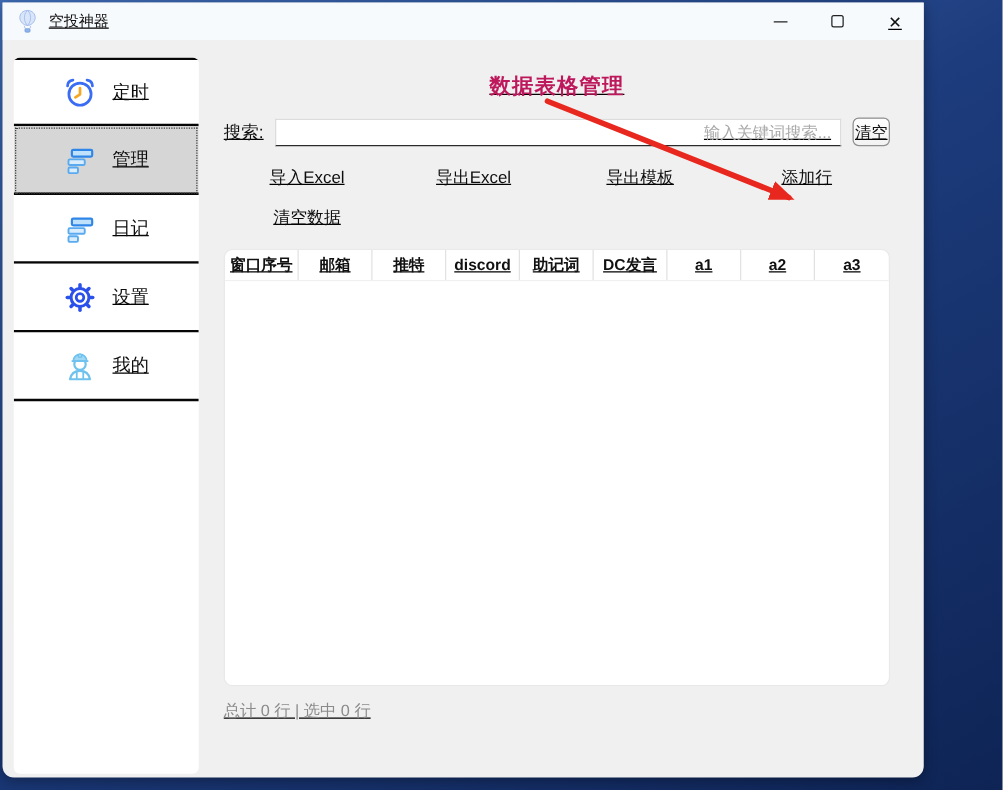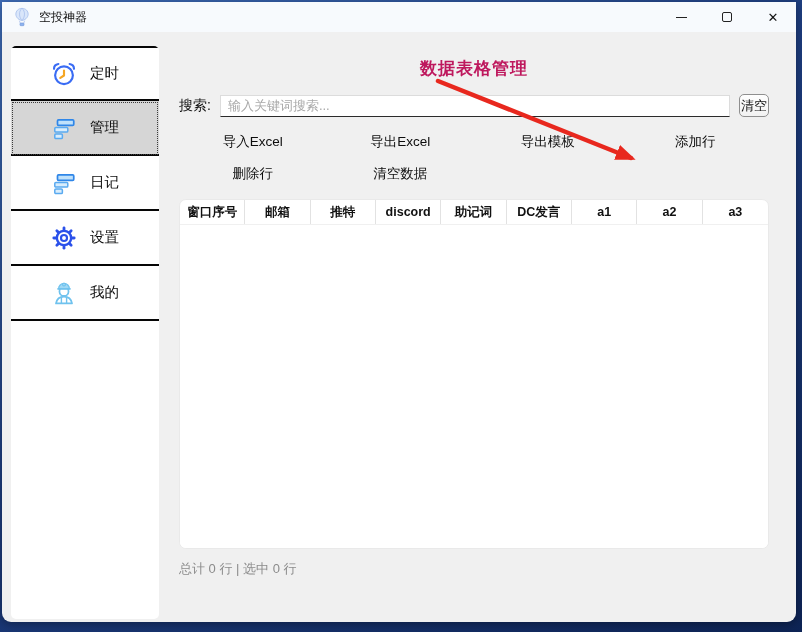--- a/index.html
+++ b/index.html
@@ -3,24 +3,25 @@
 <meta charset="utf-8">
 <style>
   * { box-sizing: border-box; margin: 0; padding: 0; }
   html,body { width: 802px; height: 632px; }
   body {
     font-family: "Liberation Sans", "DejaVu Sans", sans-serif;
     background: linear-gradient(150deg, #3f6db8 0%, #1d3c7d 45%, #0e2455 100%);
     position: relative; overflow: hidden;
   }
   .window {
-    position: absolute; left: 2px; top: 2px; width: 794px; height: 620px;
+    position: absolute; left: 2px; top: 2px; width: 737px; height: 620px;
     background: #f0f0f0; border-radius: 0 0 9px 9px; overflow: hidden;
     display: flex; flex-direction: column;
     box-shadow: 0 2px 10px rgba(0,0,0,.35);
+    text-decoration: underline;
   }
   
   .titlebar { height: 30px; flex: 0 0 30px; background: #f7fafd; display: flex; align-items: center; padding-left: 11px; }
   .app-icon { width: 18px; height: 20px; margin-right: 8px; }
   .title-text { font-size: 12px; color: #111; }
   .win-controls { margin-left: auto; display: flex; height: 100%; }
   .win-btn { width: 46px; height: 100%; display: flex; align-items: center; justify-content: center; cursor: pointer; }
   .glyph-min { width: 11px; height: 0; border-top: 1.4px solid #222; }
   .glyph-max { width: 10px; height: 10px; border: 1.4px solid #222; border-radius: 2px; }
   .glyph-close { font-size: 13px; color: #111; line-height: 1; }
@@ -39,21 +40,21 @@
   .side-item.selected { background: #d6d6d6; outline: 1.5px dotted #3c3c3c; outline-offset: -2px; }
   .side-icon { width: 26px; height: 26px; flex: 0 0 26px; }
   .side-label { font-size: 14.5px; color: #0c0c0c; }
   
   .main { flex: 1; display: flex; flex-direction: column; padding: 0 27px 0 20px; }
   .page-title { margin-top: 25px; text-align: center; font-size: 17px; font-weight: bold; color: #be185d; letter-spacing: 1px; }
   .search-row { display: flex; align-items: center; margin-top: 14px; gap: 9px; }
   .search-label { font-size: 14px; color: #111; flex: 0 0 auto; }
   .search-input {
     flex: 1; height: 22px; background: #fff; border: 1px solid #dcdcdc; border-bottom: 1.4px solid #2b2b2b;
-    font-size: 13px; padding: 0 7px; color: #222; outline: none; font-family: inherit;
+    font-size: 13px; padding: 0 7px; color: #222; outline: none; font-family: inherit; text-align: right;
   }
   .search-input::placeholder { color: #a9a9a9; }
   .clear-btn {
     flex: 0 0 auto; height: 23px; padding: 0 1px; font-size: 13px; color: #111;
     background: linear-gradient(#fefefe, #f2f2f2); border: 1px solid #8f8f8f; border-radius: 5px; cursor: pointer;
     font-family: inherit;
   }
   .btn-grid { display: grid; grid-template-columns: repeat(4, 1fr); margin-top: 9px; }
   .flat-btn { text-align: center; font-size: 13.5px; color: #0d0d0d; padding: 7px 0; cursor: pointer; background: transparent; border: none; font-family: inherit; }
   
@@ -175,21 +176,20 @@
         <span class="search-label">搜索:</span>
         <input class="search-input" type="text" placeholder="输入关键词搜索..." style="">
         <button class="clear-btn">清空</button>
       </div>
 
       <div class="btn-grid">
         <button class="flat-btn">导入Excel</button>
         <button class="flat-btn">导出Excel</button>
         <button class="flat-btn">导出模板</button>
         <button class="flat-btn">添加行</button>
-        <button class="flat-btn">删除行</button>
         <button class="flat-btn">清空数据</button>
       </div>
 
       <div class="table-card">
         <div class="table-head">
           <div class="th">
             <span class="sort-caret">ˆ</span>
             <span>窗口序号</span>
           </div>
           <div class="th">

